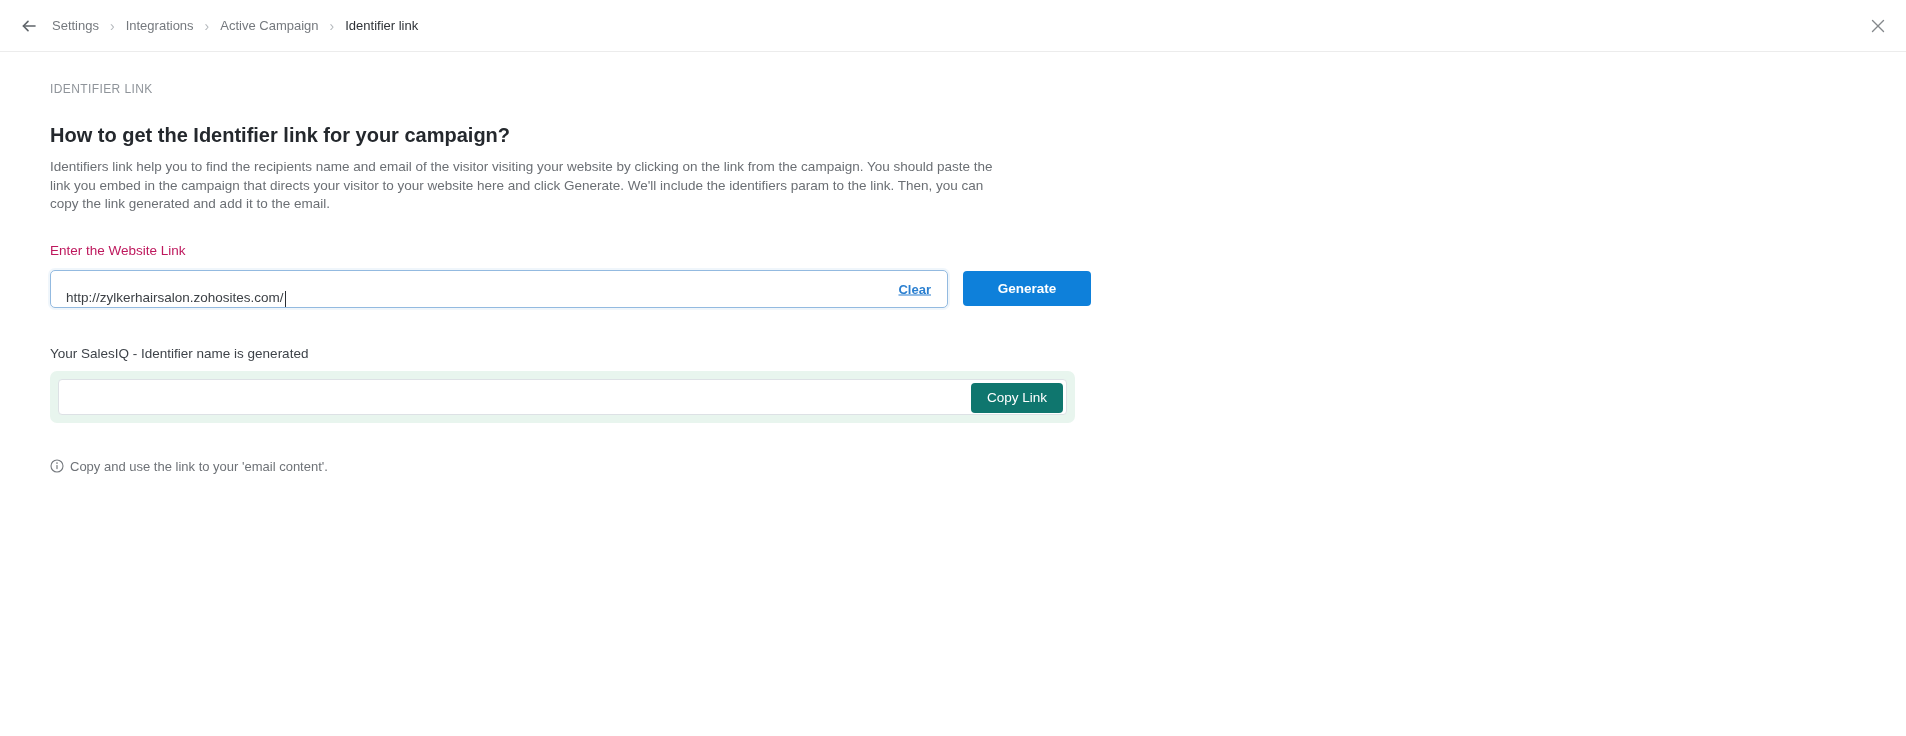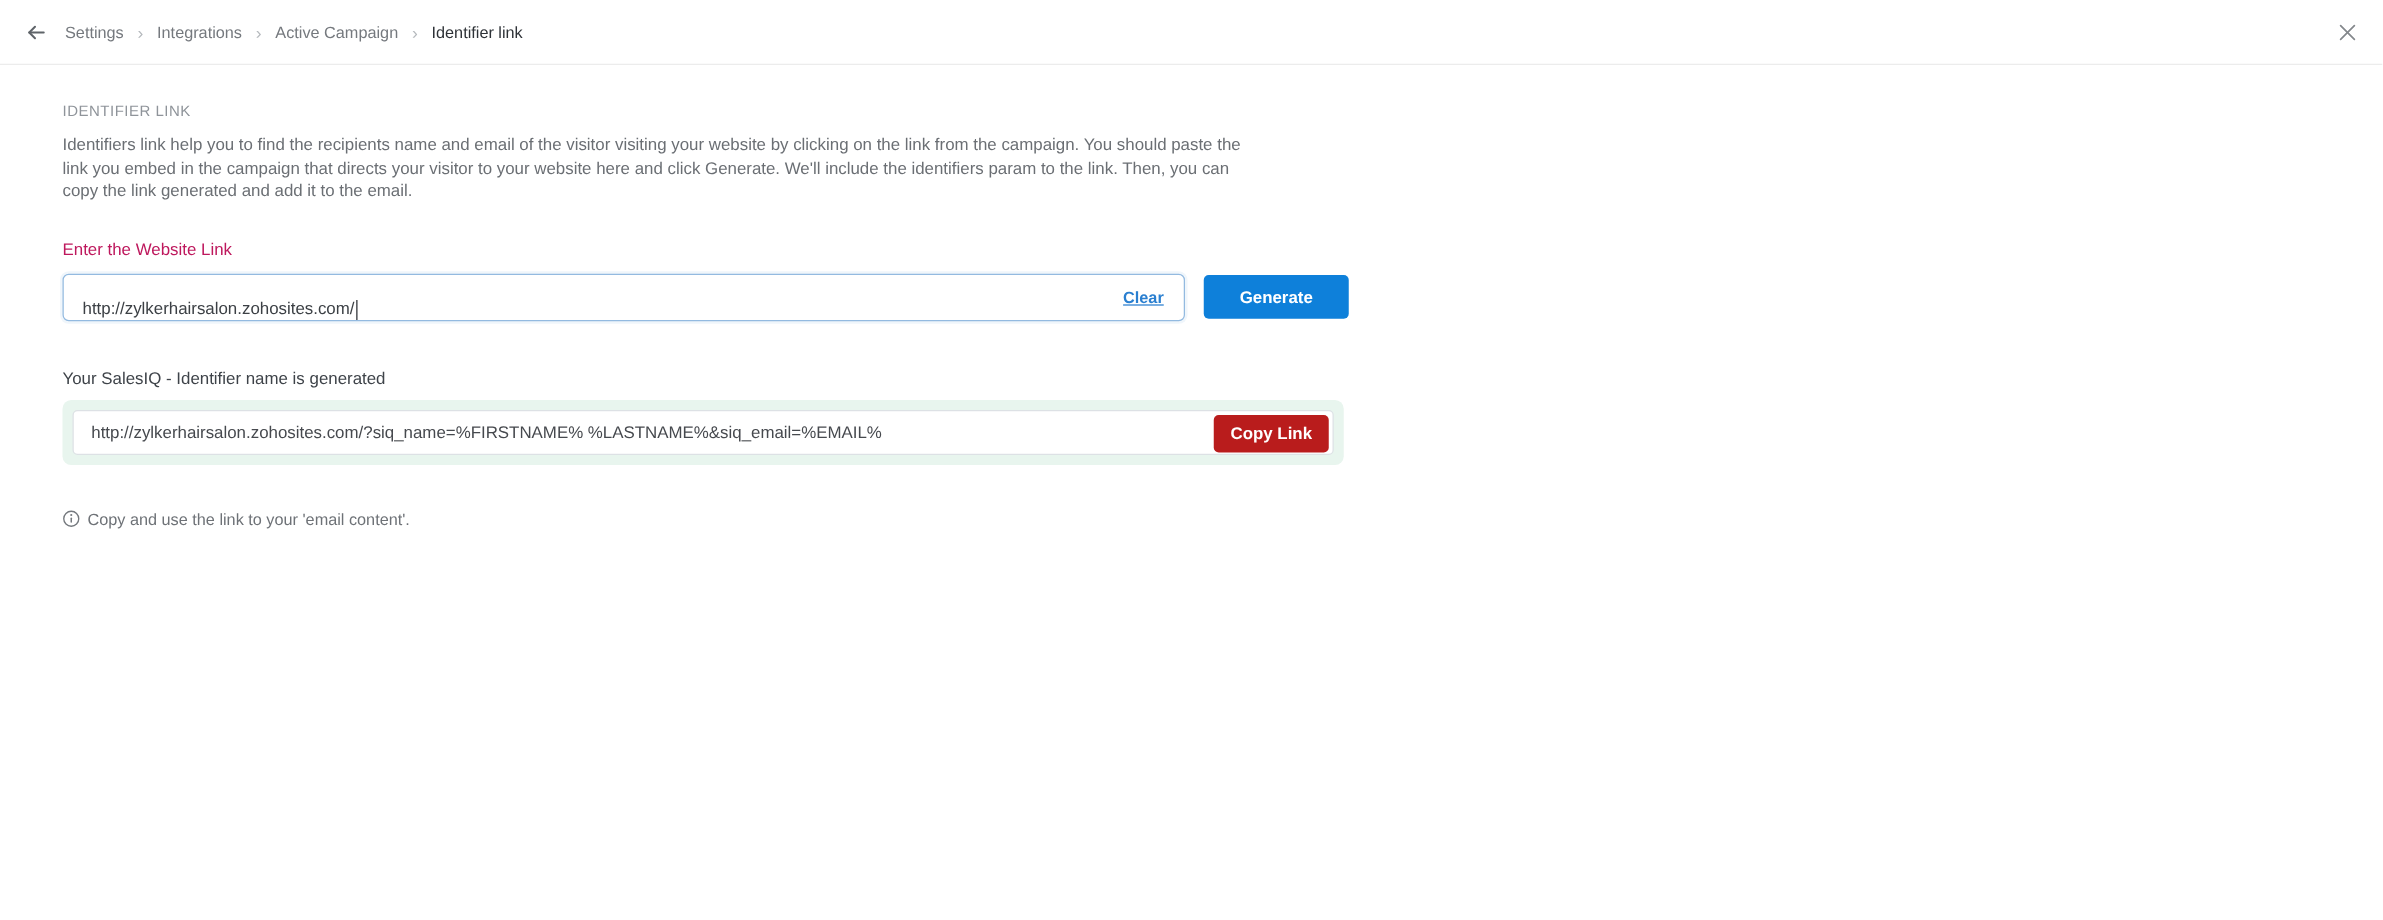--- a/index.html
+++ b/index.html
@@ -28,34 +28,34 @@
 
   .input-row { margin-top:12px; display:flex; align-items:flex-start; }
   .fake-input { position:relative; width:898px; height:38px; border:1px solid #93bae0;
     border-radius:5px; background:#fff; display:flex; align-items:flex-end;
     padding:0 70px 0 15px; box-shadow:0 0 0 2px rgba(60,140,210,0.08); }
   .fake-input .val { font-size:13.5px; color:#3c4045; white-space:nowrap; }
   .caret { display:inline-block; width:1px; height:16px; background:#2b2e33;
     vertical-align:middle; margin-left:1px; }
   .clear-link { position:absolute; right:16px; top:50%; transform:translateY(-50%);
     font-size:13px; color:#2a7fd0; text-decoration:underline; cursor:pointer;font-weight:bold; }
-  .generate-btn { margin-left:15px; margin-top:1px; width:116px; height:35px;
+  .generate-btn { margin-left:15px; margin-top:1px; width:128px; height:35px;
     background:#0e80da; border:none; border-radius:4px; color:#fff;
     font-size:13.5px; font-weight:700; font-family:inherit; cursor:pointer; }
 
   .generated-label { margin-top:38px; font-size:13.5px; color:#3e4349; }
   .generated-wrap { margin-top:10px; width:1025px; height:52px; background:#e8f5ee;
     border-radius:7px; padding:8px; }
   .generated-field { position:relative; width:100%; height:36px; background:#fff;
     border:1px solid #dde1e5; border-radius:4px; display:flex; align-items:center;
     padding:0 108px 0 14px; }
   .generated-field .val { font-size:13.5px; color:#46494e; white-space:nowrap; }
   .copy-btn { position:absolute; right:3px; top:3px; height:30px; width:92px;
-    background:#b91c1c; border:none; border-radius:4px; color:#fff;
-    font-size:13.5px; font-weight:700; font-family:inherit; cursor:pointer; }
+    background:#0f766e; border:none; border-radius:4px; color:#fff;
+    font-size:13.5px; font-weight:400; font-family:inherit; cursor:pointer; }
 
   .note { margin-top:36px; display:flex; align-items:center; gap:6px;
     font-size:13px; color:#6e7277; }
   .note svg { flex:0 0 auto; }
 </style>
 </head>
 <body>
 
 <div class="topbar">
   <div class="back-btn">
@@ -82,38 +82,38 @@
           <path d="M12.5 1.5 1.5 12.5"></path>
       </svg>
     </span>
   </div>
 </div>
 
 <div class="content">
 
   <div class="section-label">IDENTIFIER LINK</div>
 
+  <h1 class="page-title">How to get the Identifier link for your campaign?</h1>
 
   <p class="description">Identifiers link help you to find the recipients name and email of the visitor visiting your website by clicking on the link from the campaign. You should paste the link you embed in the campaign that directs your visitor to your website here and click Generate. We'll include the identifiers param to the link. Then, you can copy the link generated and add it to the email.</p>
 
   <div class="field-label">Enter the Website Link</div>
 
   <div class="input-row">
     <div class="fake-input">
       <span class="val"><span>http://zylkerhairsalon.zohosites.com/</span><span class="caret"></span></span>
       <a class="clear-link">Clear</a>
     </div>
     <button class="generate-btn">Generate</button>
   </div>
 
   <div class="generated-label">Your SalesIQ - Identifier name is generated</div>
 
   <div class="generated-wrap">
     <div class="generated-field">
-      <span class="val">http://zylkerhairsalon.zohosites.com/?siq_name=%FIRSTNAME% %LASTNAME%&amp;siq_email=%EMAIL%</span>
       <button class="copy-btn">Copy Link</button>
     </div>
   </div>
 
   <div class="note">
     <span style="display:flex;">
       <svg width="14" height="14" viewBox="0 0 14 14" fill="none">
         <circle cx="7" cy="7" r="6" stroke="#75797e" stroke-width="1.1"></circle>
         <rect x="6.4" y="6" width="1.2" height="4.2" rx="0.6" fill="#75797e"></rect>
         <circle cx="7" cy="4" r="0.85" fill="#75797e"></circle>

